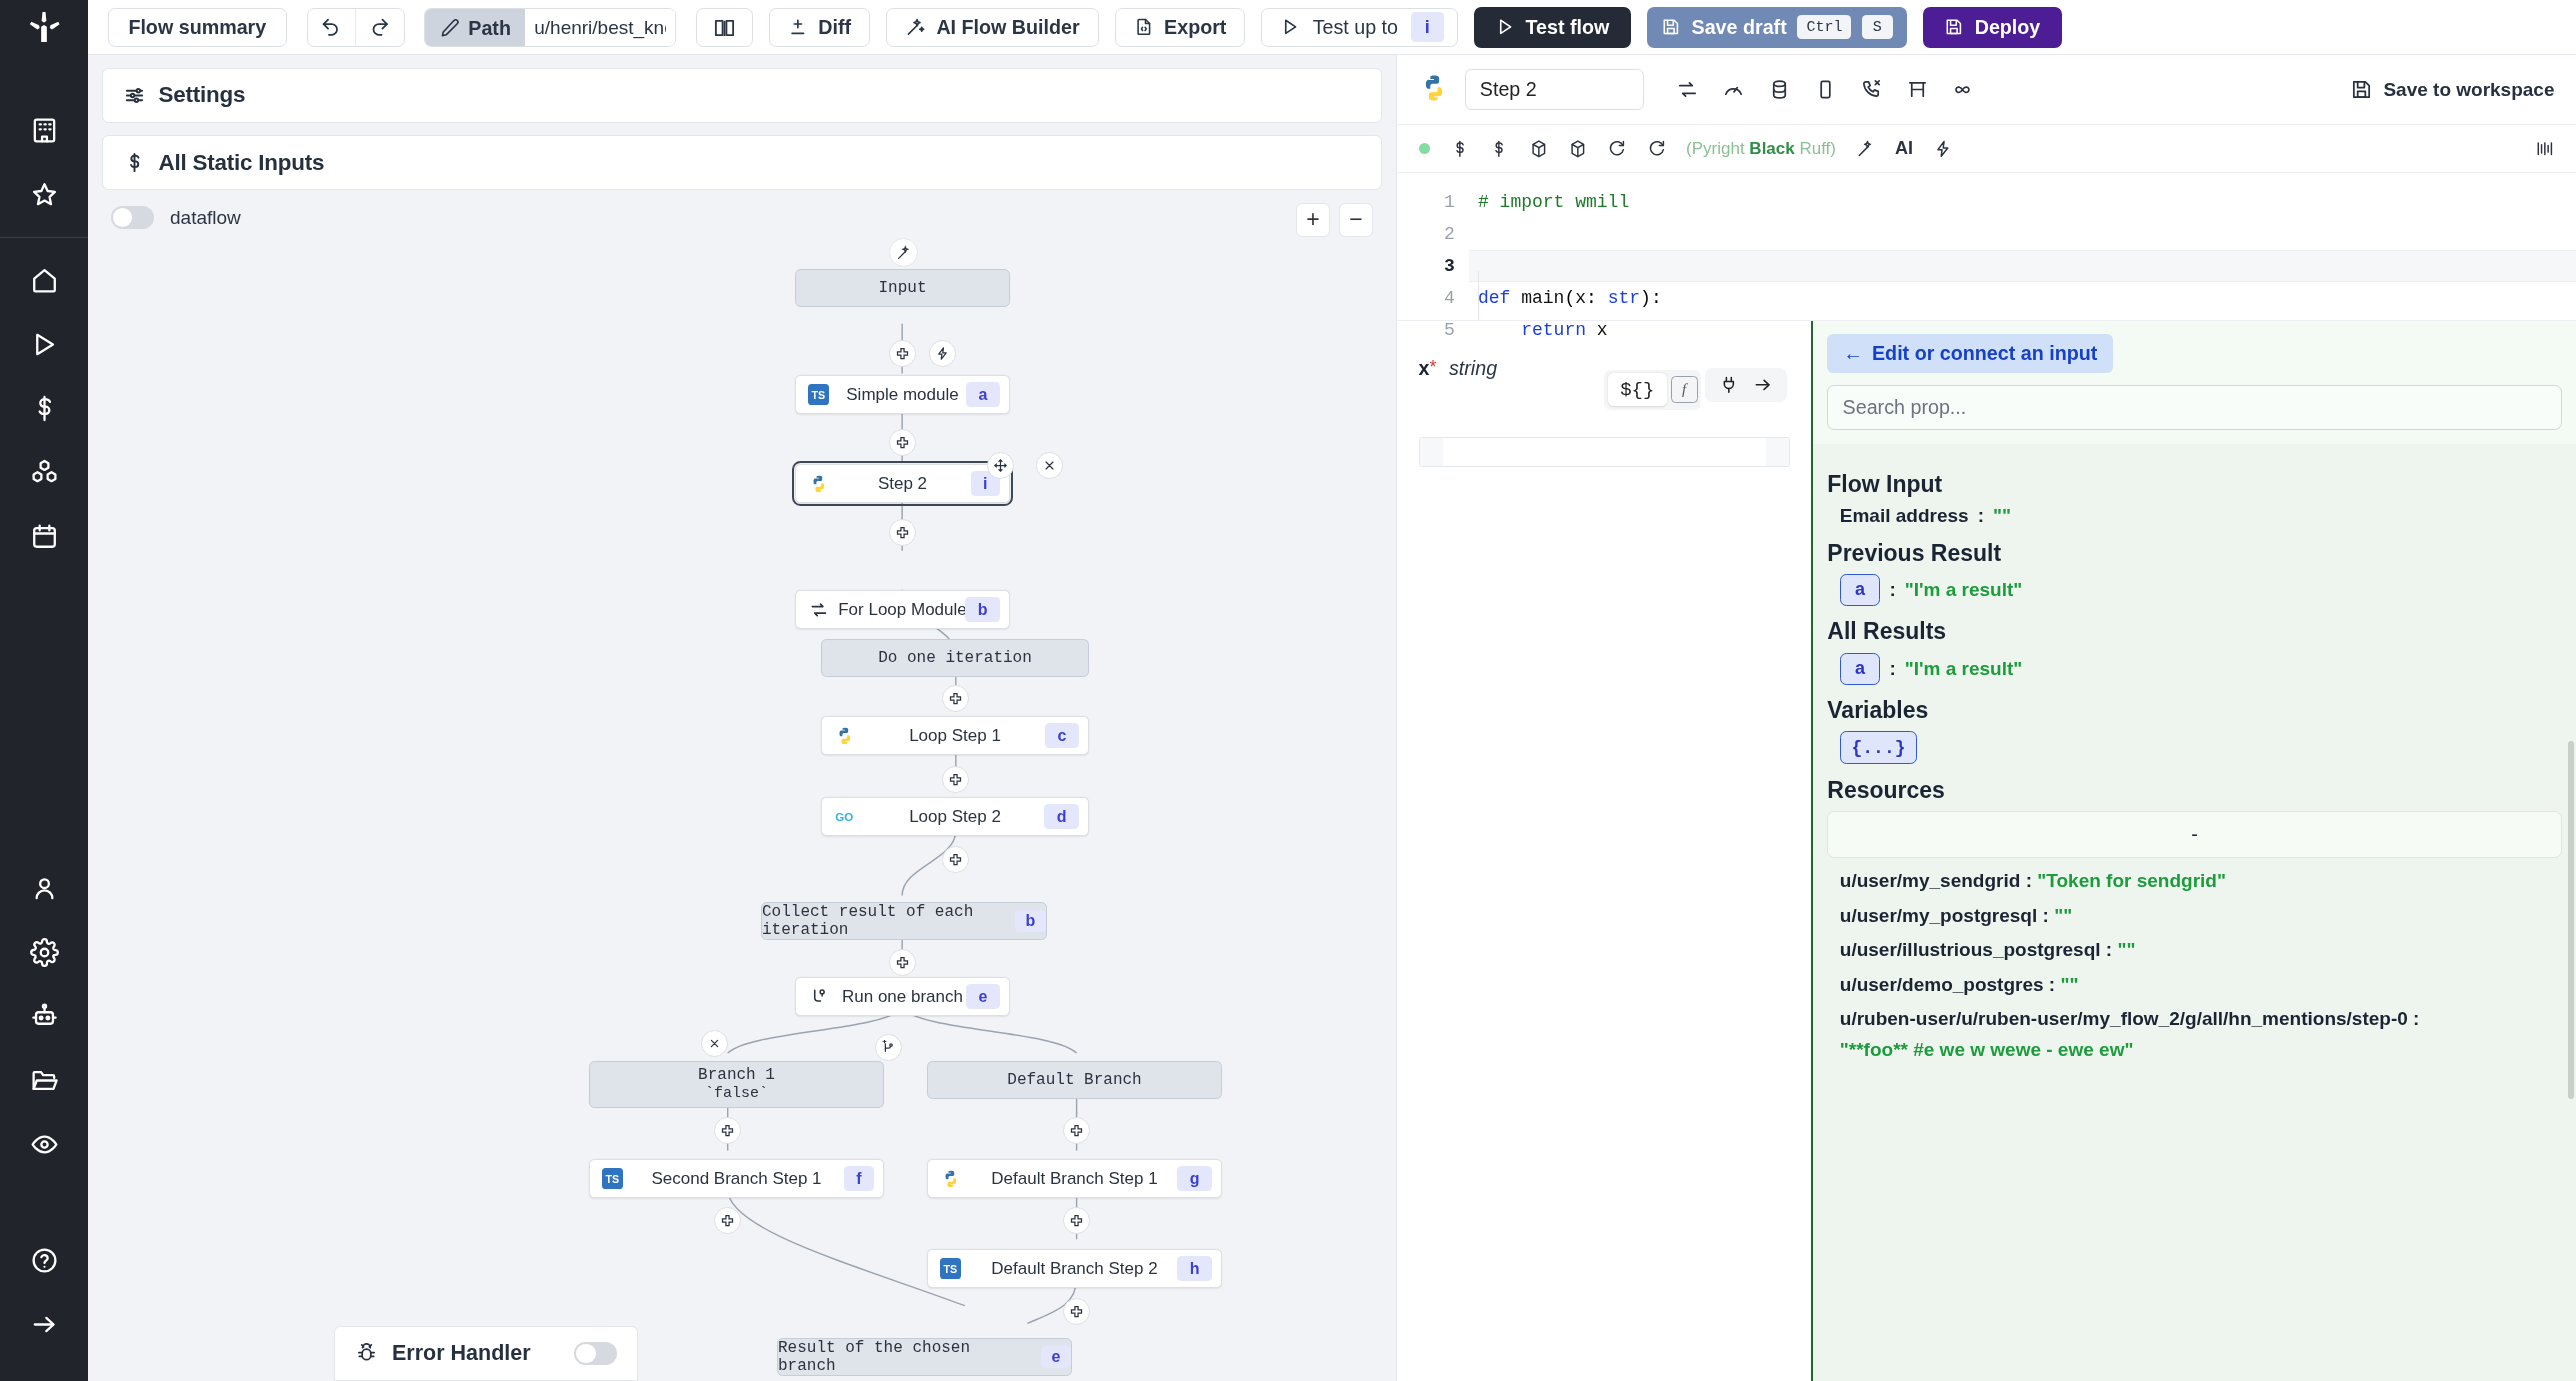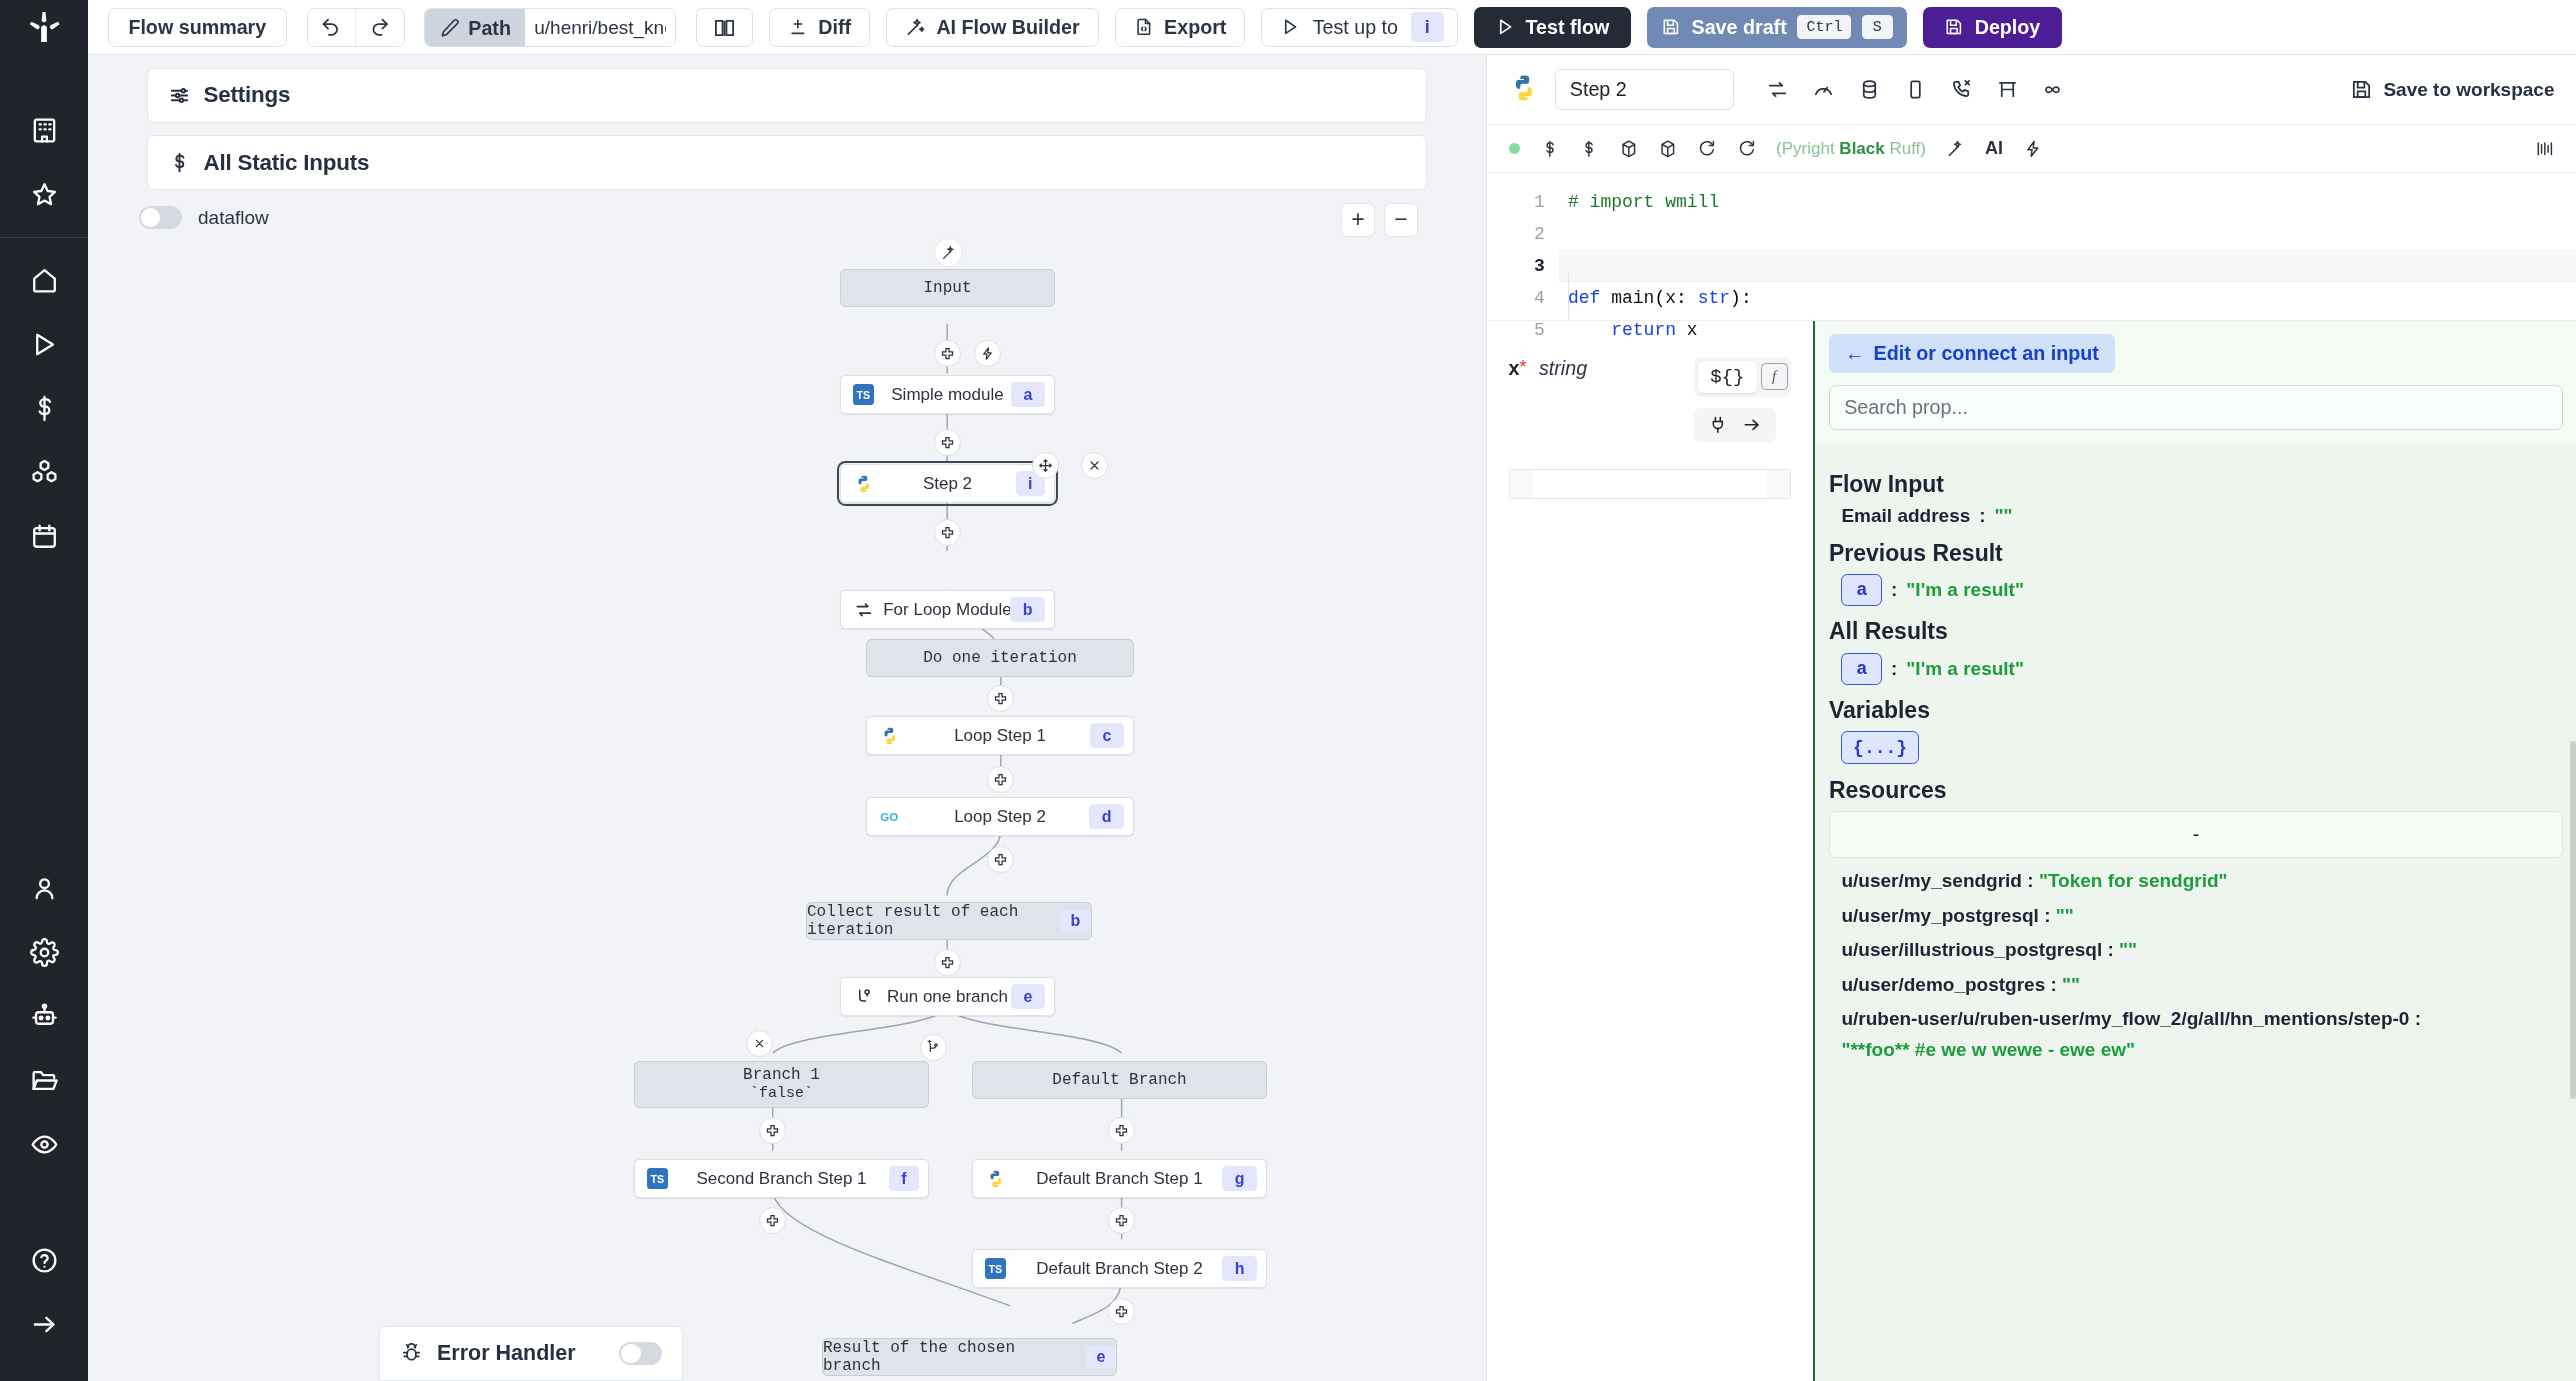--- a/index.html
+++ b/index.html
@@ -1,21 +1,21 @@
 <!DOCTYPE html>
 <html style="font-size:14.3px"><head>
 <meta charset="utf-8">
 <style>
   * { box-sizing: border-box; margin: 0; padding: 0; }
   html, body {
     width: 2576px; height: 1381px;
     font-family: "Liberation Sans", sans-serif;
     background: #f1f3f6; overflow: hidden;
   }
-  .app { display: flex; width: 2576px; height: 1381px; gap: 45px; }
+  .app { display: flex; width: 2576px; height: 1381px; }
 
   
   .rail {
     width: 88px; background: #21252b; flex: 0 0 88px;
     display: flex; flex-direction: column; align-items: center;
     color: #fff; position: relative;
   }
   .rail-sep { width: 100%; height: 0.9px; background: #3a3f47; }
   .rail-ico {
     width: 88px; height: 64px; display: flex; align-items: center; justify-content: center;
@@ -31,21 +31,21 @@
   .panel-card {
     margin: 12.5px 14.3px 0 14.3px; background: #fff; border: 0.9px solid #e3e6ea;
     border-radius: 6.3px; height: 55px; display: flex; align-items: center;
     padding: 0 19.7px; gap: 12.5px; cursor: pointer;
   }
   .panel-card .ttl { font-size: 22.4px; font-weight: bold; color: #26303f; letter-spacing: -0.2px; }
   .panel-card svg { width: 23px; height: 23px; stroke: #26303f; fill: none; stroke-width: 2;
     stroke-linecap: round; stroke-linejoin: round; }
 
   .graph-head {
-    display: flex; align-items: center; padding: 16px 23px 0 6px; position: relative;
+    display: flex; align-items: center; padding: 16px 23px 0 23px; position: relative;
   }
   .toggle {
     width: 43px; height: 23px; border-radius: 12.5px; background: #d6dae0;
     position: relative; cursor: pointer; flex: 0 0 43px;
   }
   .toggle::after { content:''; position:absolute; left:1.8px; top:1.8px; width:19.7px; height:19.7px;
     border-radius:50%; background:#fff; }
   .dataflow-lbl { font-size: 19px; color: #2b3545; margin-left: 16px; }
   .zoombtns { position: absolute; right: 23px; top: 12.5px; display: flex; gap: 9px; }
   .zoombtn { width: 34px; height: 34px; border-radius: 6.3px; background: #fff;

